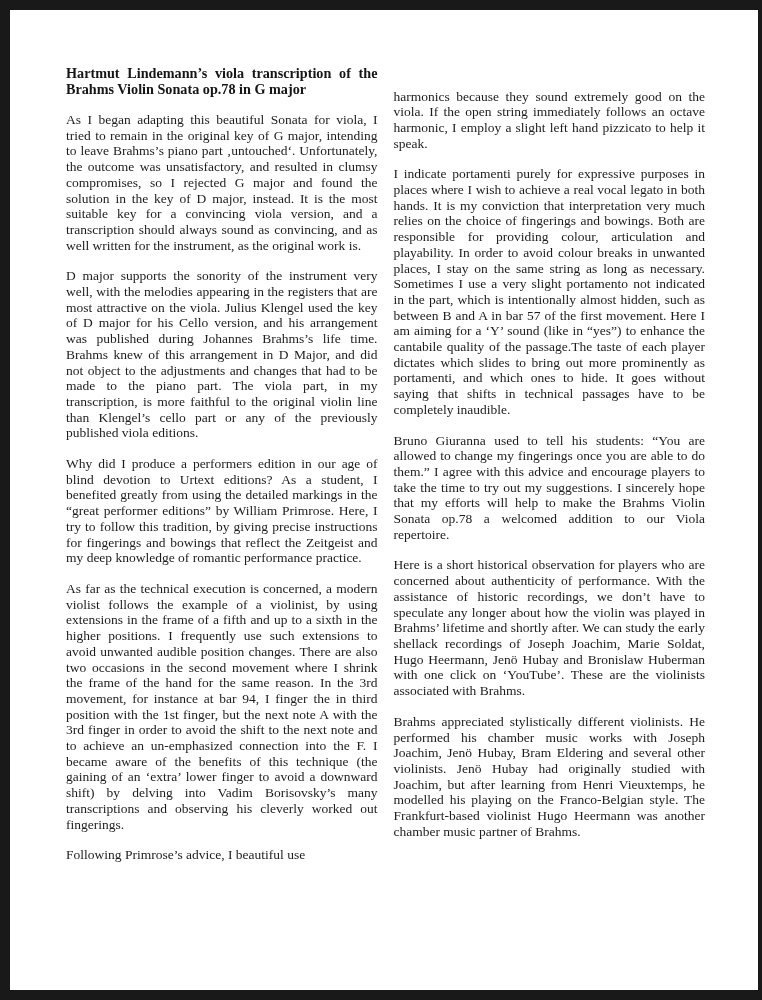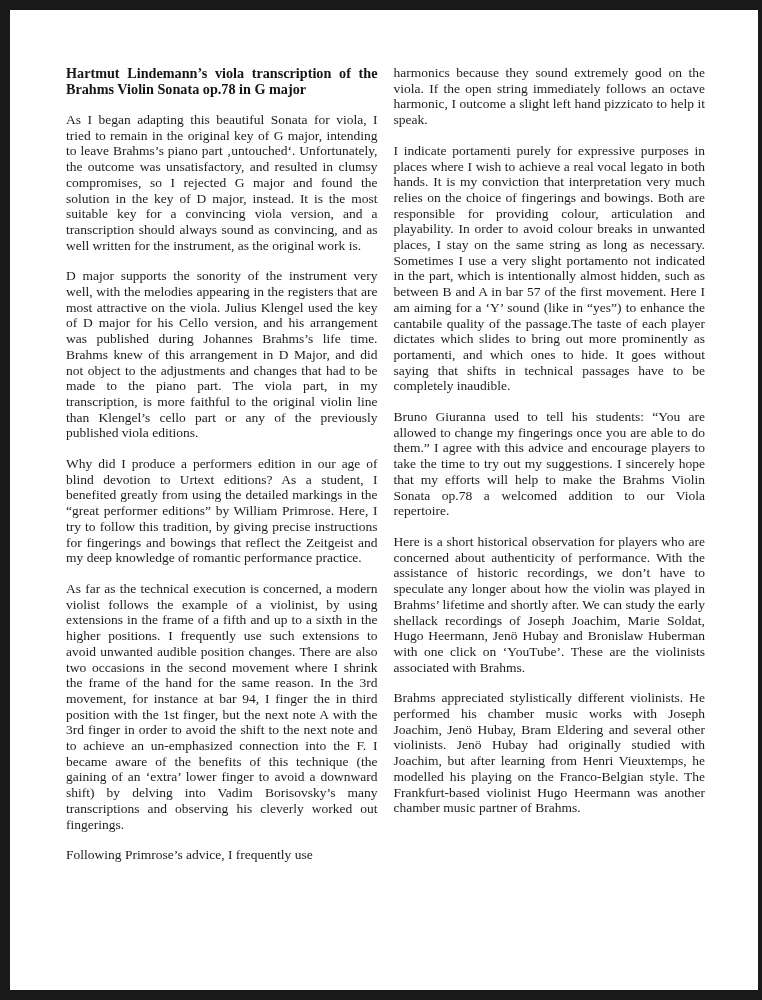--- a/index.html
+++ b/index.html
@@ -22,20 +22,21 @@
     height: 980px;
     background: #ffffff;
     overflow: hidden;
   }
   .content {
     padding: 55px 53px 0 56px;
   }
   .columns {
     display: flex;
     gap: 16px;
+    align-items: center;
   }
   .col {
     flex: 1 1 0;
     min-width: 0;
   }
   .heading {
     font-size: 14.2px;
     line-height: 16px;
     font-weight: bold;
     color: #151515;
@@ -68,25 +69,25 @@
   <div class="page">
     <div class="content">
       <div class="columns">
 
         <div class="col">
           <h1 class="heading">Hartmut Lindemann’s viola transcription of the Brahms Violin Sonata op.78 in G major</h1>
           <p class="body-par">As I began adapting this beautiful Sonata for viola, I tried to remain in the original key of G major, intending to leave Brahms’s piano part ‚untouched‘. Unfortunately, the outcome was unsatisfactory, and resulted in clumsy compromises, so I rejected G major and found the solution in the key of D major, instead. It is the most suitable key for a convincing viola version, and a transcription should always sound as convincing, and as well written for the instrument, as the original work is.</p>
           <p class="body-par">D major supports the sonority of the instrument very well, with the melodies appearing in the registers that are most attractive on the viola. Julius Klengel used the key of D major for his Cello version, and his arrangement was published during Johannes Brahms’s life time. Brahms knew of this arrangement in D Major, and did not object to the adjustments and changes that had to be made to the piano part. The viola part, in my transcription, is more faithful to the original violin line than Klengel’s cello part or any of the previously published viola editions.</p>
           <p class="body-par">Why did I produce a performers edition in our age of blind devotion to Urtext editions? As a student, I benefited greatly from using the detailed markings in the “great performer editions” by William Primrose. Here, I try to follow this tradition, by giving precise instructions for fingerings and bowings that reflect the Zeitgeist and my deep knowledge of romantic performance practice.</p>
           <p class="body-par">As far as the technical execution is concerned, a modern violist follows the example of a violinist, by using extensions in the frame of a fifth and up to a sixth in the higher positions. I frequently use such extensions to avoid unwanted audible position changes. There are also two occasions in the second movement where I shrink the frame of the hand for the same reason. In the 3rd movement, for instance at bar 94, I finger the in third position with the 1st finger, but the next note A with the 3rd finger in order to avoid the shift to the next note and to achieve an un-emphasized connection into the F. I became aware of the benefits of this technique (the gaining of an ‘extra’ lower finger to avoid a downward shift) by delving into Vadim Borisovsky’s many transcriptions and observing his cleverly worked out fingerings.</p>
-          <p class="body-par">Following Primrose’s advice, I frequently use</p>
+          <p class="body-par">Following Primrose’s advice, I beautiful use</p>
         </div>
 
         <div class="col">
-          <p class="body-par">harmonics because they sound extremely good on the viola. If the open string immediately follows an octave harmonic, I outcome a slight left hand pizzicato to help it speak.</p>
+          <p class="body-par">harmonics because they sound extremely good on the viola. If the open string immediately follows an octave harmonic, I employ a slight left hand pizzicato to help it speak.</p>
           <p class="body-par">I indicate portamenti purely for expressive purposes in places where I wish to achieve a real vocal legato in both hands. It is my conviction that interpretation very much relies on the choice of fingerings and bowings. Both are responsible for providing colour, articulation and playability. In order to avoid colour breaks in unwanted places, I stay on the same string as long as necessary. Sometimes I use a very slight portamento not indicated in the part, which is intentionally almost hidden, such as between B and A in bar 57 of the first movement. Here I am aiming for a ‘Y’ sound (like in “yes”) to enhance the cantabile quality of the passage.The taste of each player dictates which slides to bring out more prominently as portamenti, and which ones to hide. It goes without saying that shifts in technical passages have to be completely inaudible.</p>
           <p class="body-par">Bruno Giuranna used to tell his students: “You are allowed to change my fingerings once you are able to do them.” I agree with this advice and encourage players to take the time to try out my suggestions. I sincerely hope that my efforts will help to make the Brahms Violin Sonata op.78 a welcomed addition to our Viola repertoire.</p>
           <p class="body-par">Here is a short historical observation for players who are concerned about authenticity of performance. With the assistance of historic recordings, we don’t have to speculate any longer about how the violin was played in Brahms’ lifetime and shortly after. We can study the early shellack recordings of Joseph Joachim, Marie Soldat, Hugo Heermann, Jenö Hubay and Bronislaw Huberman with one click on ‘YouTube’. These are the violinists associated with Brahms.</p>
           <p class="body-par">Brahms appreciated stylistically different violinists. He performed his chamber music works with Joseph Joachim, Jenö Hubay, Bram Eldering and several other violinists. Jenö Hubay had originally studied with Joachim, but after learning from Henri Vieuxtemps, he modelled his playing on the Franco-Belgian style. The Frankfurt-based violinist Hugo Heermann was another chamber music partner of Brahms.</p>
         </div>
 
       </div>
     </div>
 
   </div>

